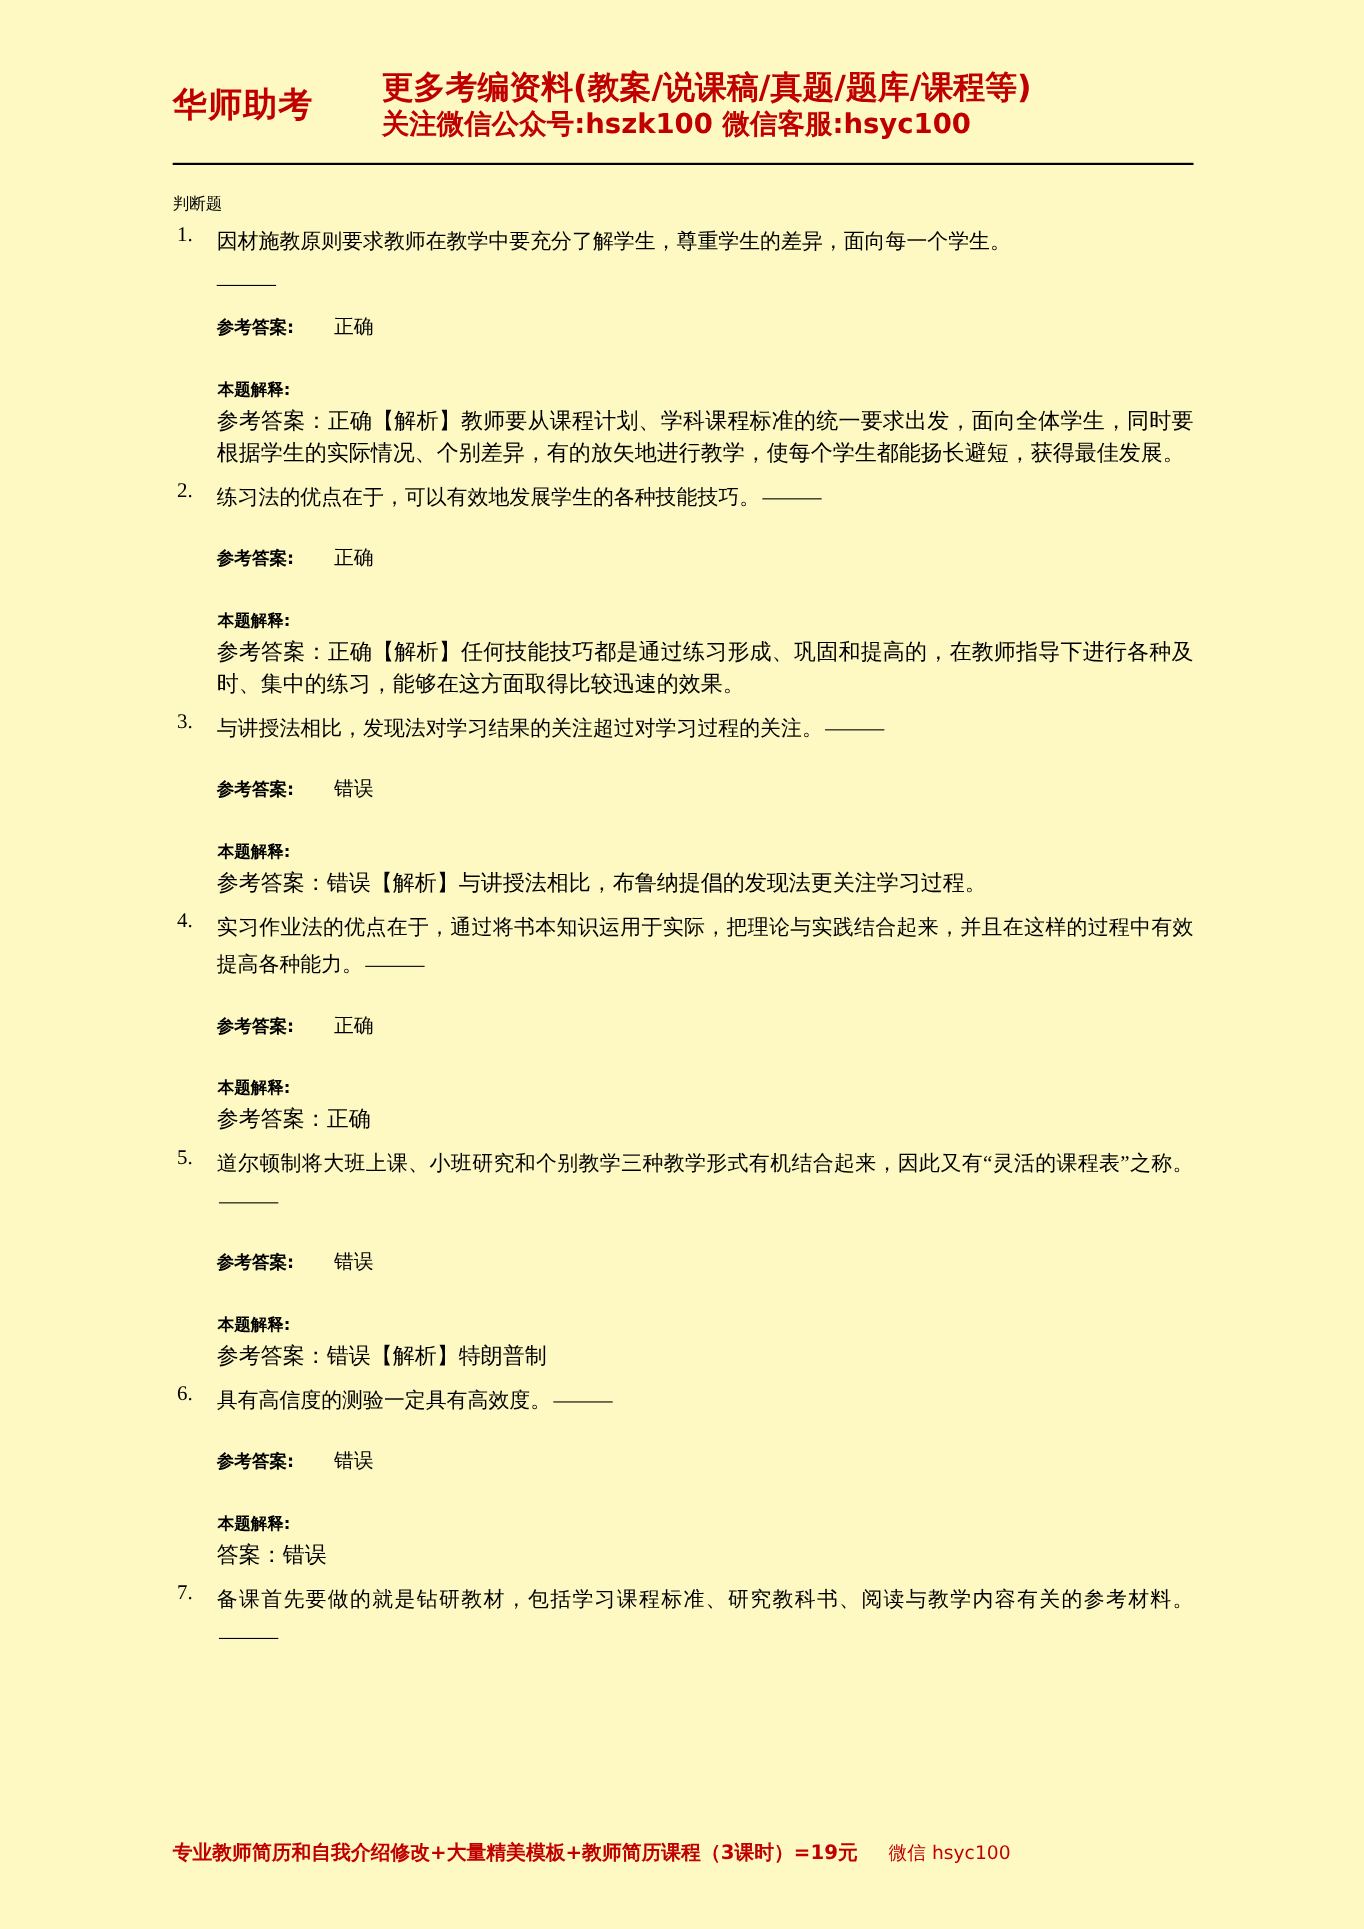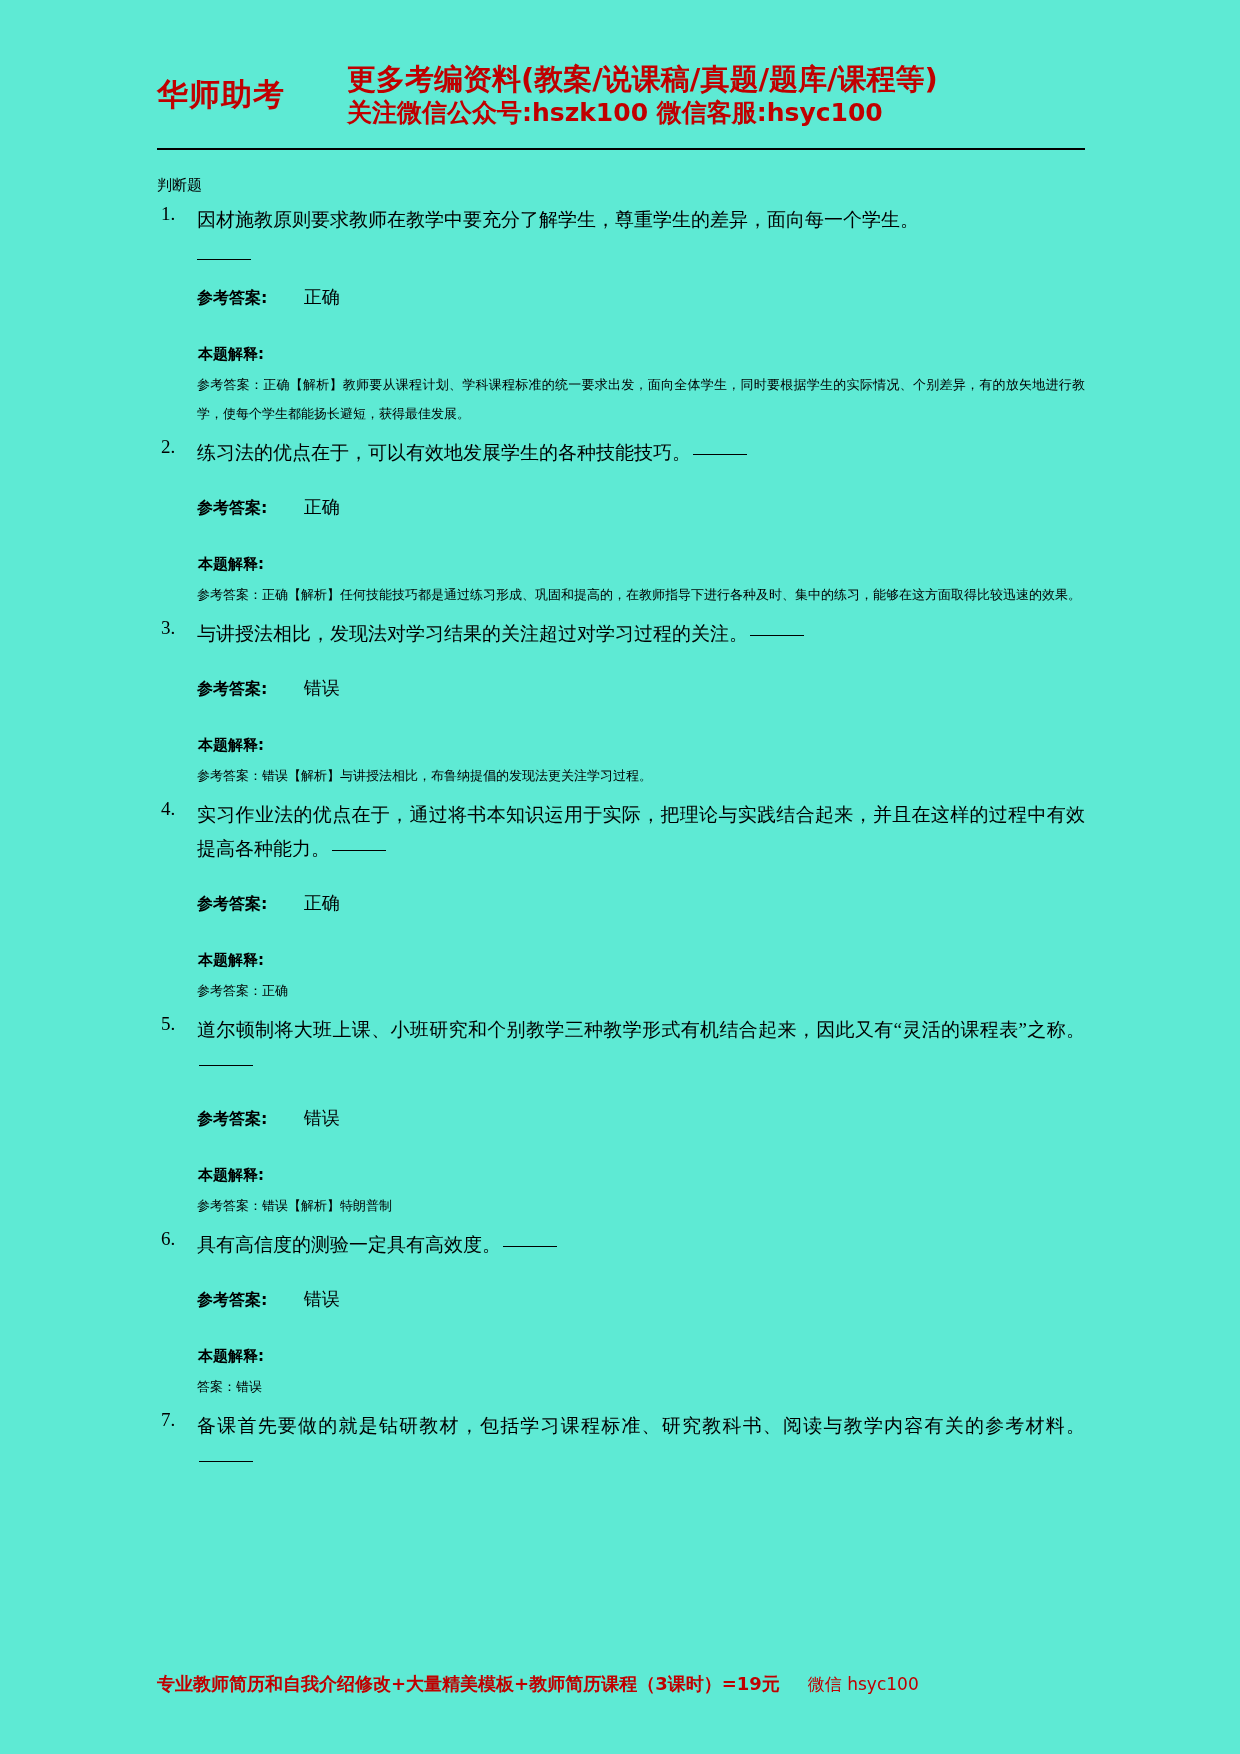--- a/index.html
+++ b/index.html
@@ -8,21 +8,21 @@
     background: #ffffff;
   }
   body {
     font-family: "Liberation Serif", serif;
     color: #000000;
   }
   .page {
     position: relative;
     width: 1240px;
     height: 1754px;
-    background: #5eead4;
+    background: #fef9c3;
     overflow: hidden;
   }
 
   
   .banner {
     position: absolute;
     left: 157px;
     top: 62px;
     width: 780px;
     height: 82px;
@@ -134,22 +134,22 @@
   }
 
   .exp-label {
     margin: 34px 0 6px 41px;
     font-family: "DejaVu Sans", sans-serif;
     font-weight: bold;
     font-size: 15px;
   }
   .exp-body {
     margin: 4px 0 8px 40px;
-    font-family: Liberation Serif, serif;
-    font-size: 13px;
+    font-family: Liberation Mono, monospace;
+    font-size: 20px;
     line-height: 29px;
     text-align: justify;
     width: 888px;
   }
 
   
   .footer {
     position: absolute;
     left: 157px;
     top: 1672px;

